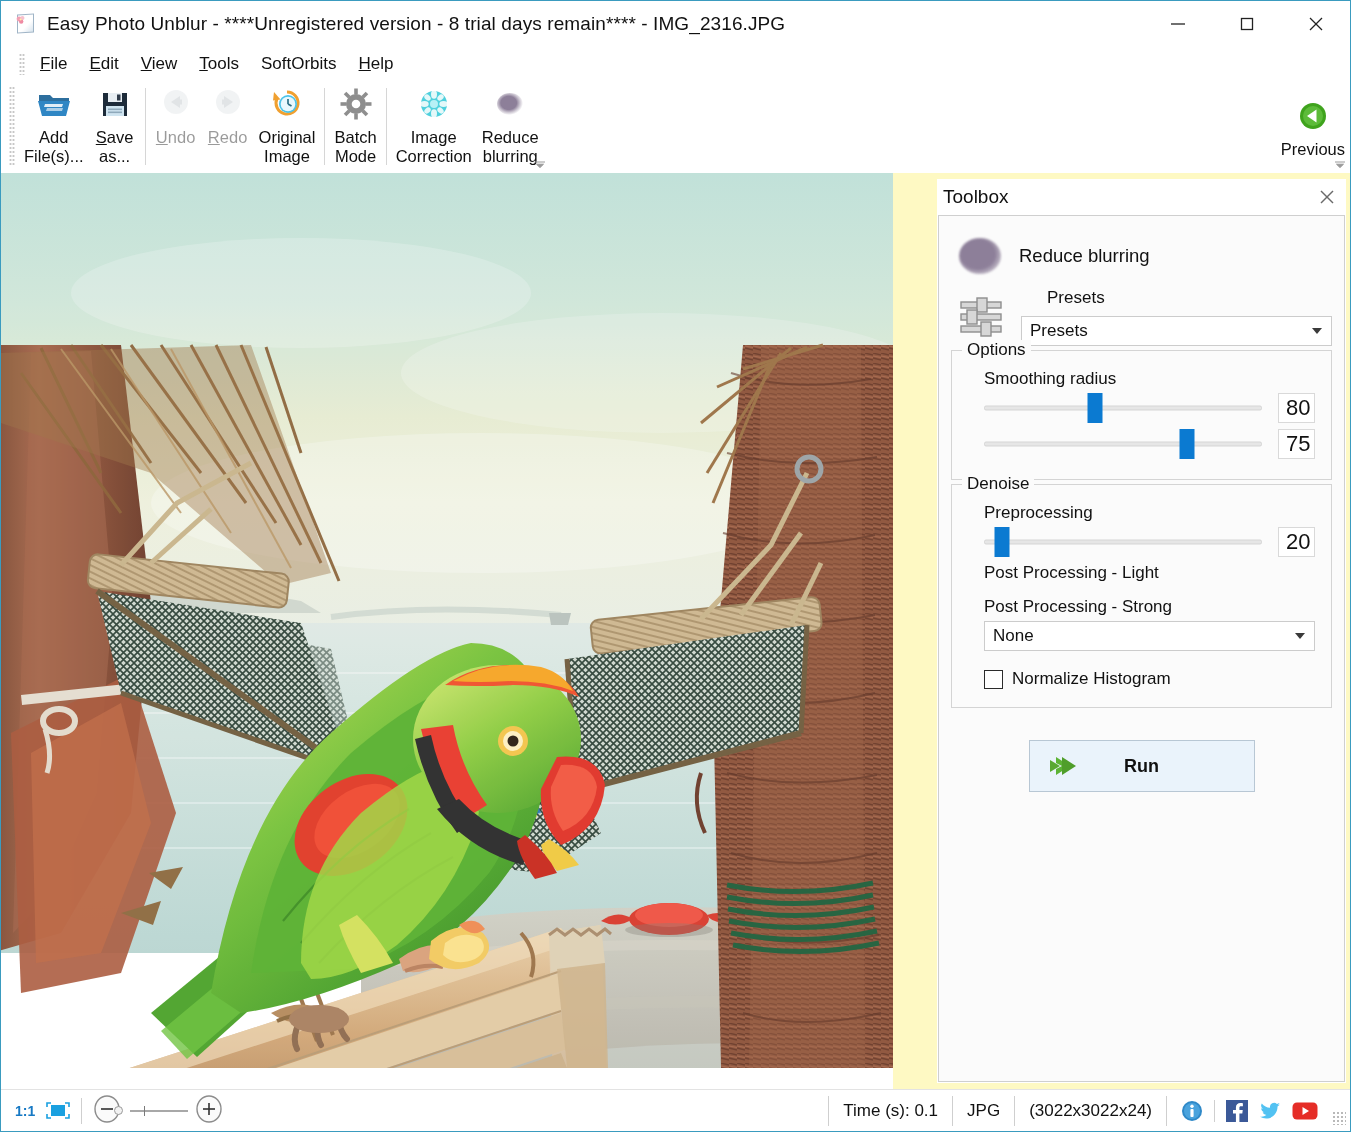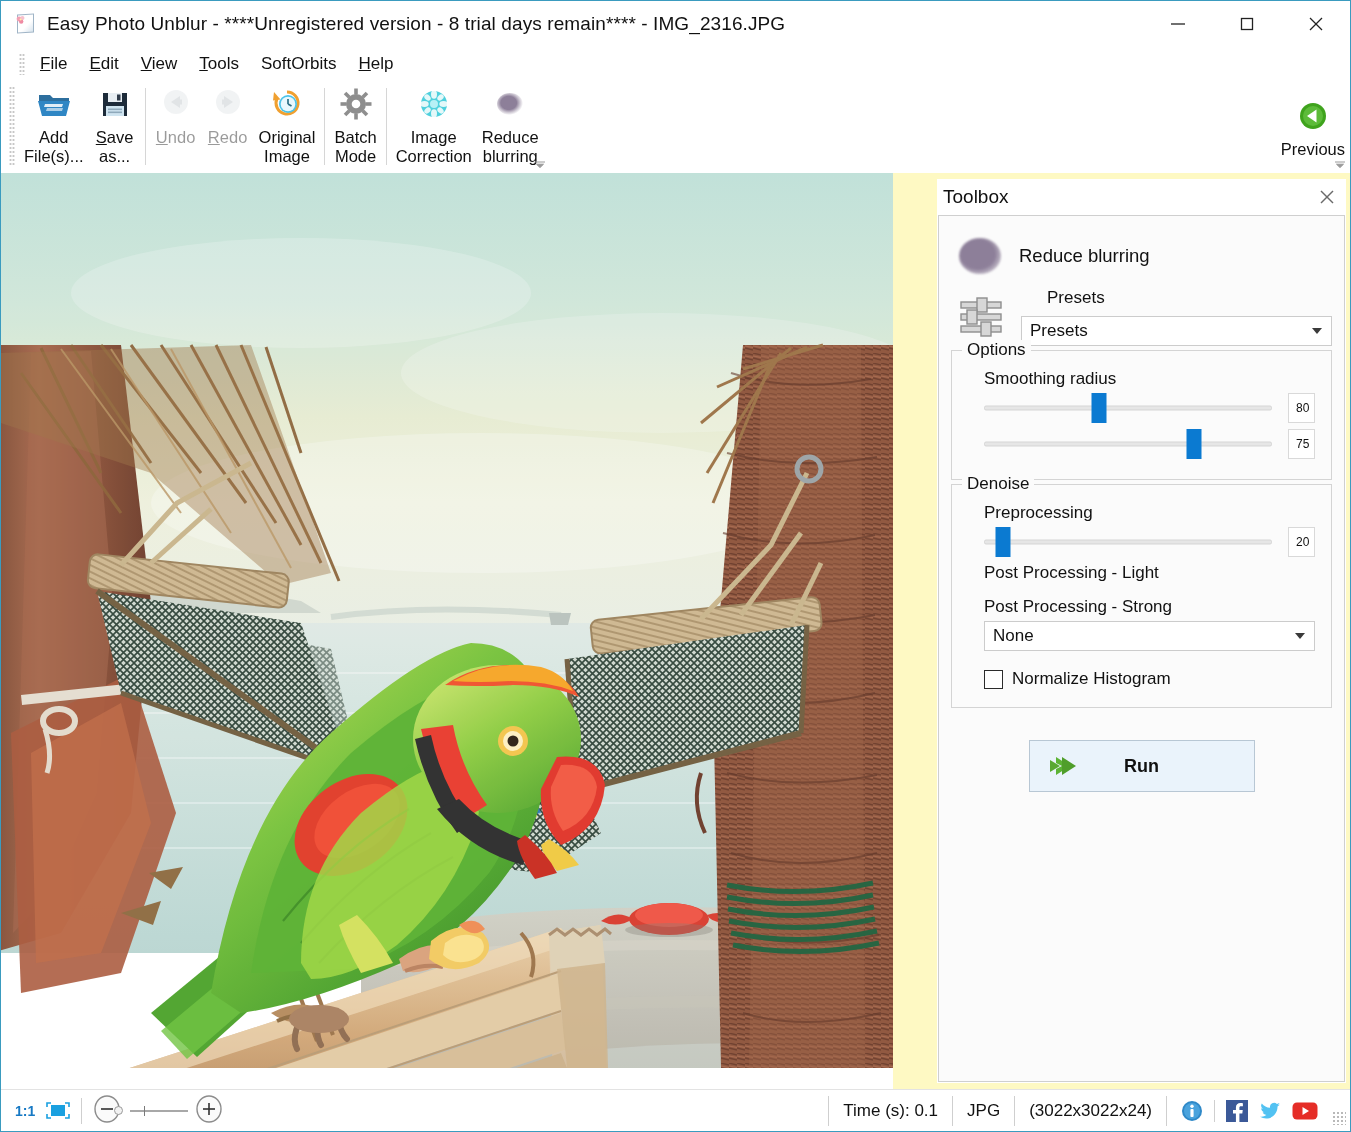--- a/index.html
+++ b/index.html
@@ -177,23 +177,23 @@
   }
   .slider .track {
     position: absolute; left: 0; right: 0; top: 50%; transform: translateY(-50%);
     height: 5px; background: #e6e6e6; border: 1px solid #d5d5d5; border-radius: 2px;
   }
   .slider .thumb {
     position: absolute; top: 50%; transform: translate(-50%,-50%);
     width: 15px; height: 30px; background: #0b7ad1;
   }
   .numbox {
-    width: 27px; height: 30px; border: 1px solid #d9d9d9; background: #ffffff;
+    width: 37px; height: 30px; border: 1px solid #d9d9d9; background: #ffffff;
     display: flex; align-items: center; padding-left: 7px;
-    font-size: 12px; color: #111; flex: 0 0 auto;
+    font-size: 22px; color: #111; flex: 0 0 auto;
   }
   .checkrow { display: flex; align-items: center; gap: 9px; margin: 18px 0 4px 16px; }
   .checkbox {
     width: 19px; height: 19px; border: 1.5px solid #2b2b2b; background: #fff;
     flex: 0 0 auto;
   }
   .checkrow span { font-size: 17px; color: #111; }
   .run-wrap { display: flex; justify-content: center; margin-top: 32px; }
   .run-btn {
     width: 226px; height: 52px; background: #eaf3fb; border: 1px solid #b8c7d4;

